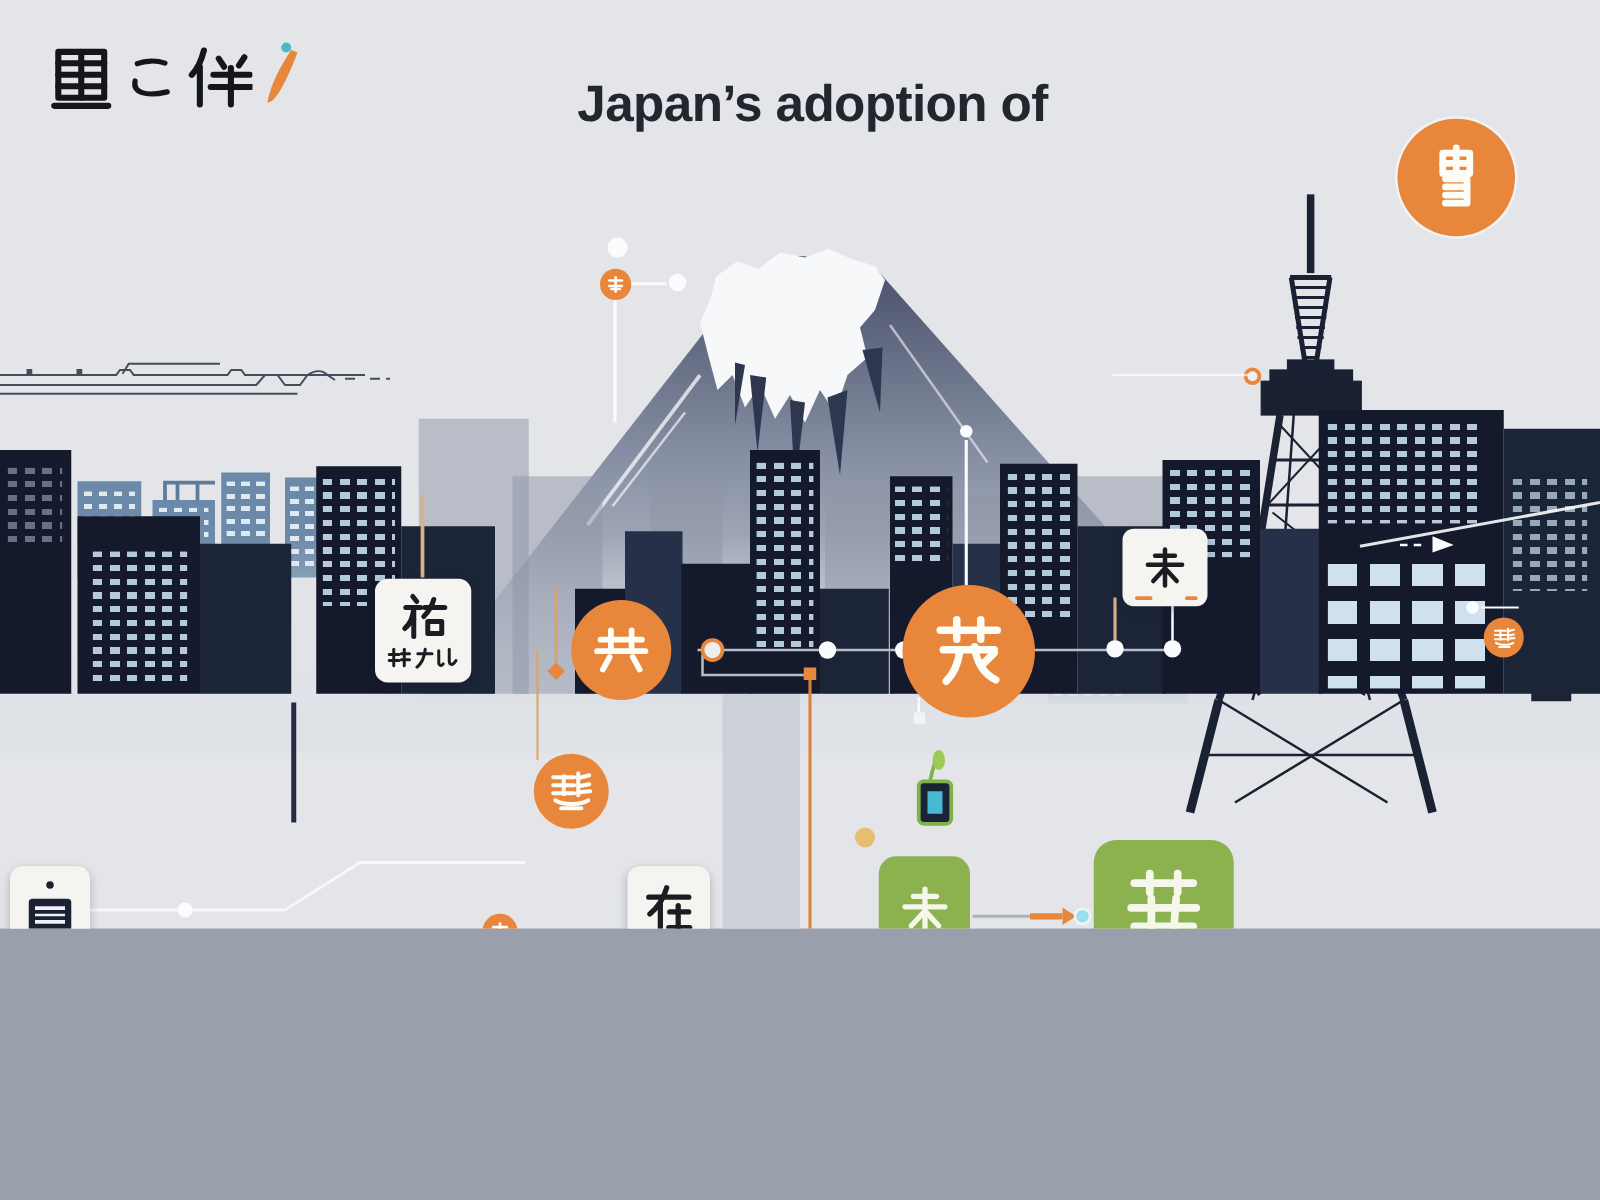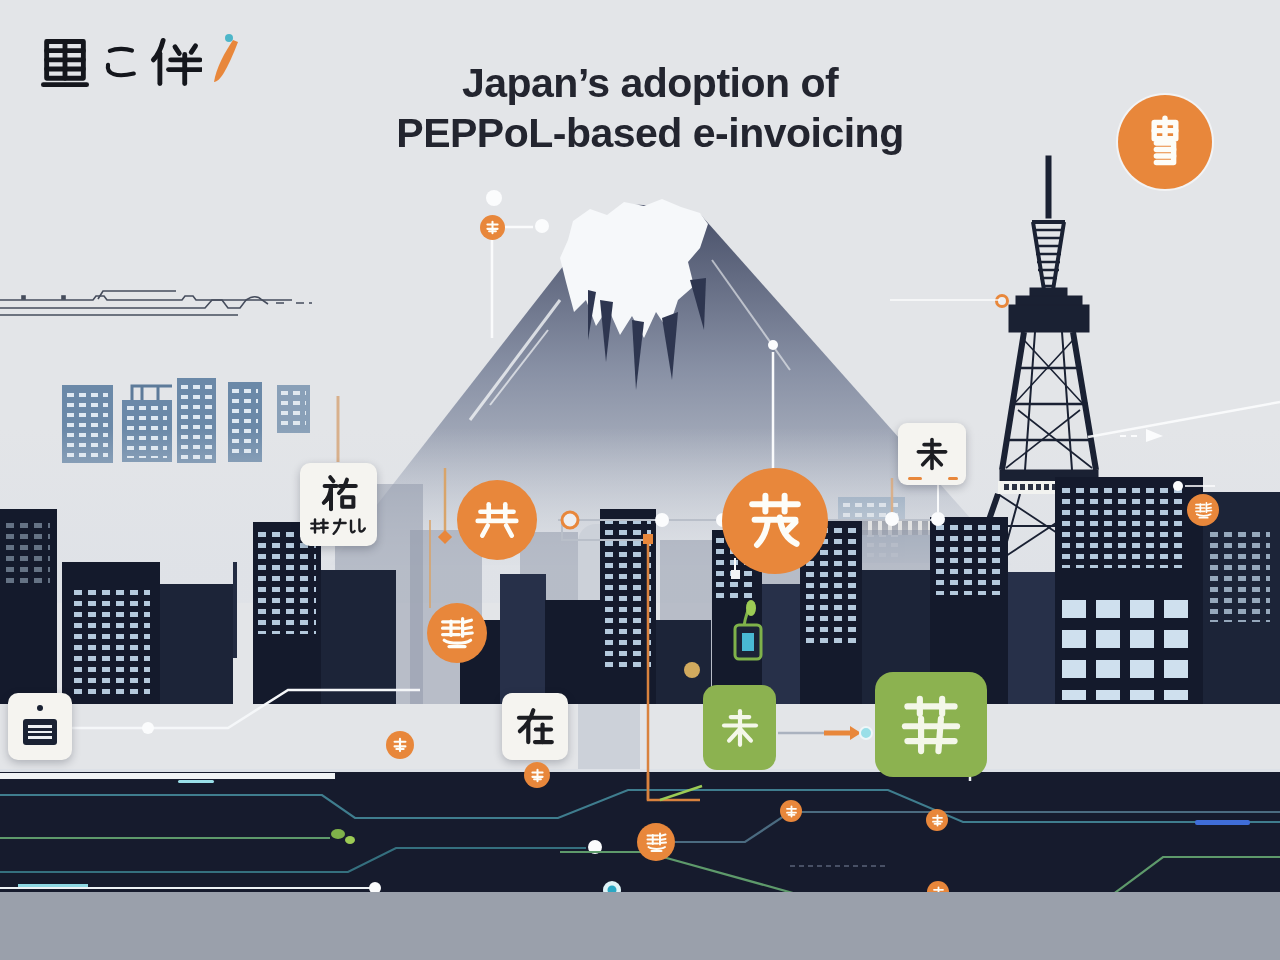--- a/index.html
+++ b/index.html
@@ -1,17 +1,17 @@
 <!DOCTYPE html>
 <html><head>
 <meta charset="utf-8">
 <style>
   html,body{margin:0;padding:0;background:#9aa0ab;}
   *{box-sizing:border-box;}
-  #stage{position:relative;width:1280px;height:892px;overflow:hidden;
+  #stage{position:relative;width:1280px;height:743px;overflow:hidden;
          background:#e3e5e8;font-family:"Liberation Sans",sans-serif;}
   .abs{position:absolute;}
   svg{display:block;}
   
   #logo{left:38px;top:32px;display:flex;align-items:flex-start;gap:5px;color:#14161c;}
   .logo-ch{width:54px;height:60px;}
   #title{left:360px;top:58px;width:580px;text-align:center;color:#23252f;
          font-weight:bold;font-size:41px;line-height:1.22;letter-spacing:-0.5px;}
   
   .bld{position:absolute;bottom:188px;background:#141a2c;}
@@ -291,21 +291,20 @@
           <path d="M68 36 V90" fill="none" stroke="currentColor" stroke-width="9" stroke-linecap="round" stroke-linejoin="round"></path>
         </svg>
       </span>
     <svg width="34" height="52" viewBox="0 0 34 52">
       <path d="M26 8 C18 20 9 36 7 50 C13 50 21 36 31 10 Z" fill="#e8873b"></path>
       <circle cx="22" cy="6" r="4" fill="#4db6c9"></circle>
     </svg>
   </div>
   <div class="abs" id="title">
     <div>Japan’s adoption of</div>
-    <div>PEPPoL-based e-invoicing</div>
   </div>
 
   <div class="circle" style="left:1118px;top:95px;width:94px;height:94px;">
     <span class="abs" style="width:54px;height:54px;left:20px;top:20px;" aria-label="胄">
         <svg width="100%" height="100%" viewBox="0 0 100 100">
           <path d="M30 14 H70 V44 H30 Z" fill="none" stroke="currentColor" stroke-width="10" stroke-linecap="round" stroke-linejoin="round"></path>
           <path d="M50 6 V44" fill="none" stroke="currentColor" stroke-width="10" stroke-linecap="round" stroke-linejoin="round"></path>
           <path d="M30 29 H70" fill="none" stroke="currentColor" stroke-width="10" stroke-linecap="round" stroke-linejoin="round"></path>
           <path d="M34 52 H66 V88 H34" fill="none" stroke="currentColor" stroke-width="10" stroke-linecap="round" stroke-linejoin="round"></path>
           <path d="M34 64 H66" fill="none" stroke="currentColor" stroke-width="10" stroke-linecap="round" stroke-linejoin="round"></path>

